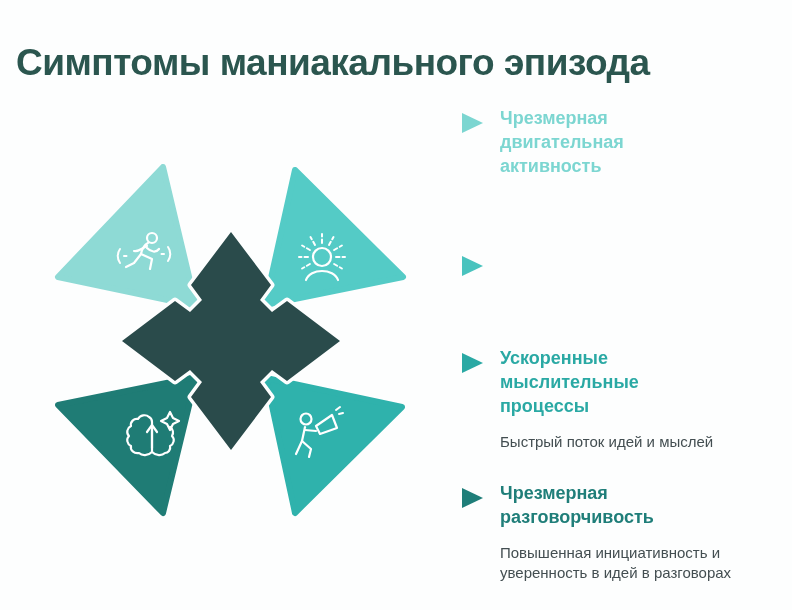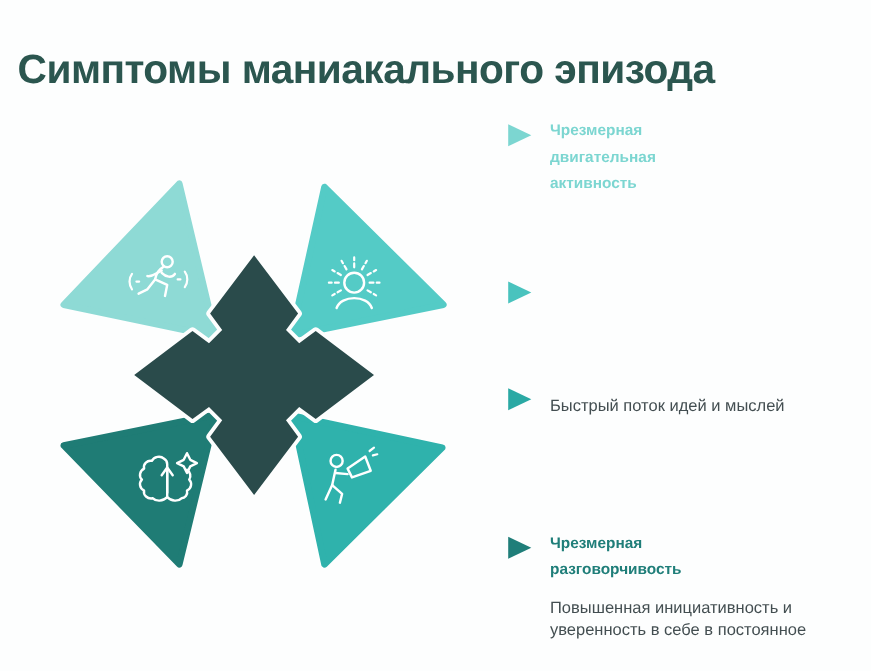--- a/index.html
+++ b/index.html
@@ -28,21 +28,21 @@
     position: absolute;
     left: 458px;
     width: 312px;
     display: flex;
     align-items: flex-start;
   }
   .arrow-wrap { flex: 0 0 42px; padding-top: 3px; }
   .symptom-text { flex: 1; }
   .symptom-heading {
     margin: 0;
-    font-size: 14px;
+    font-size: 18px;
     line-height: 24px;
     font-weight: 700;
     white-space: pre-line;
   }
   .symptom-desc {
     margin: 16px 0 0 0;
     font-size: 15px;
     line-height: 20px;
     color: #434e51;
     white-space: pre-line;
@@ -144,31 +144,34 @@
     </div>
   </div>
 
   <div class="symptom-item item-3" style="top:346px">
     <div class="arrow-wrap">
       <svg width="28" height="28" viewBox="0 0 28 28">
         <path d="M4 4 L25 14 L4 24 Z" stroke-width="4" stroke-linejoin="round" paint-order="stroke fill" fill="#2aa9a4"></path>
       </svg>
     </div>
     <div class="symptom-text">
+      <h2 class="symptom-heading" style="color: rgb(42, 169, 164);">Ускоренные
+мыслительные
+процессы</h2>
       <p class="symptom-desc">Быстрый поток идей и мыслей</p>
     </div>
   </div>
 
   <div class="symptom-item item-4" style="top:481px">
     <div class="arrow-wrap">
       <svg width="28" height="28" viewBox="0 0 28 28">
         <path d="M4 4 L25 14 L4 24 Z" stroke-width="4" stroke-linejoin="round" paint-order="stroke fill" fill="#1f7e79"></path>
       </svg>
     </div>
     <div class="symptom-text">
       <h2 class="symptom-heading" style="color: rgb(31, 126, 121);">Чрезмерная
 разговорчивость</h2>
       <p class="symptom-desc">Повышенная инициативность и
-уверенность в себе в постоянное</p>
+уверенность в идей в разговорах</p>
     </div>
   </div>
 
 </div>
 
 </body></html>

